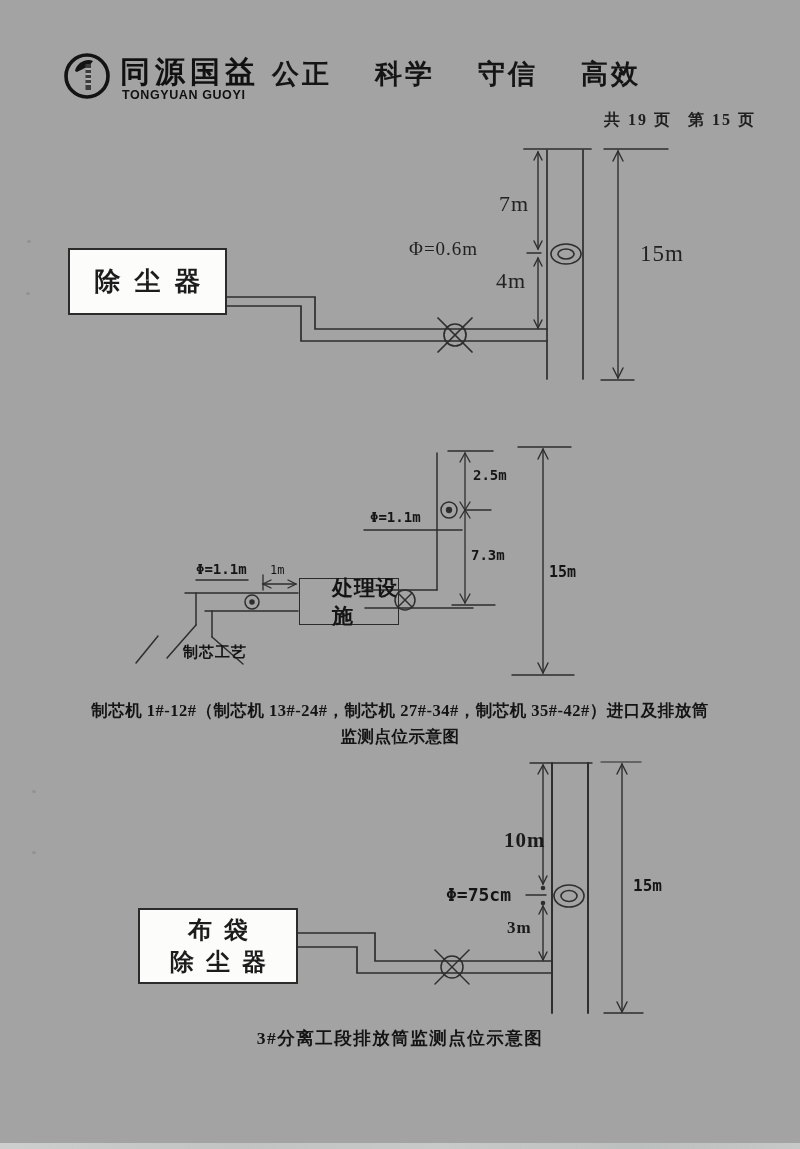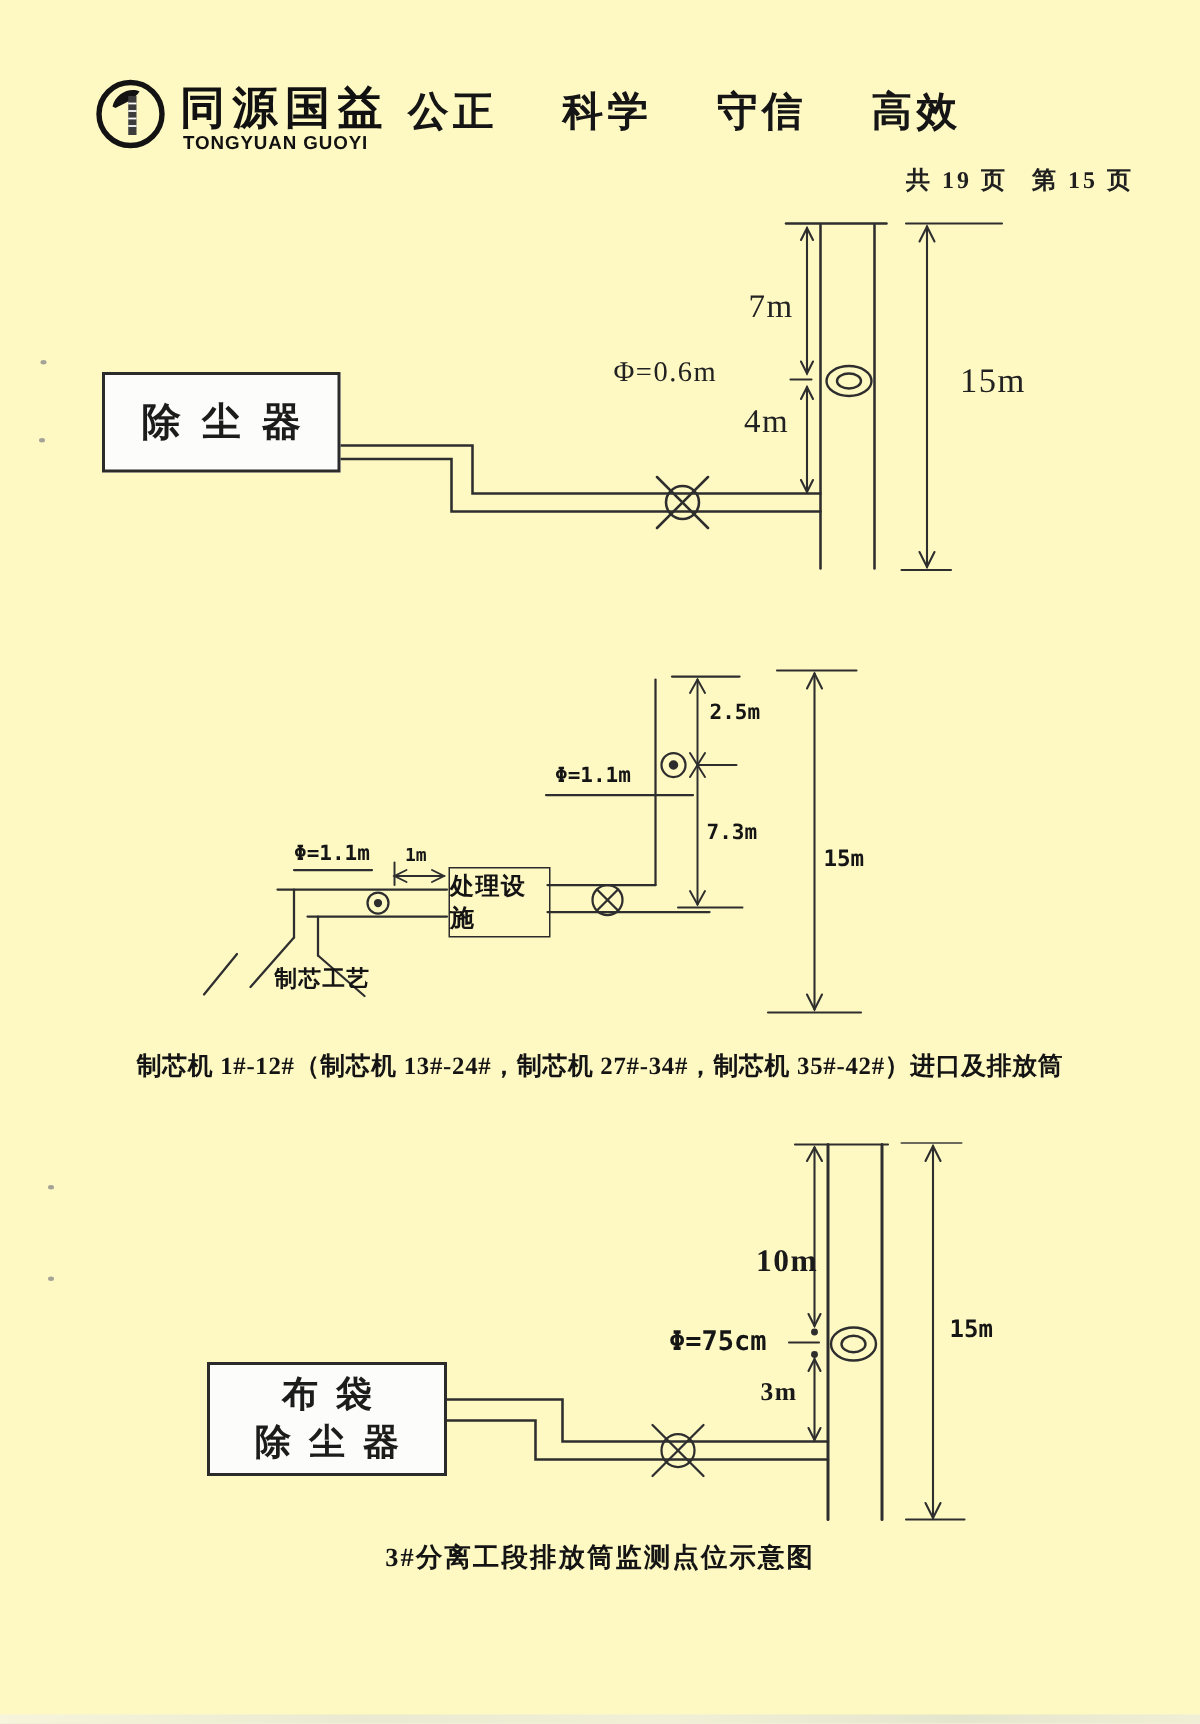--- a/index.html
+++ b/index.html
@@ -1,38 +1,38 @@
 <!DOCTYPE html>
 <html><head>
 <meta charset="utf-8">
 <style>
   html,body{margin:0;padding:0;background:#e9e9e7;}
-  #page{position:relative;width:800px;height:1149px;margin:0 auto;background:#fef9c3;overflow:hidden;
+  #page{position:relative;width:800px;height:1149px;margin:0 auto;background:#a3a3a3;overflow:hidden;
         font-family:"Liberation Serif","DejaVu Serif",serif;color:#1f1f1f;}
   .abs{position:absolute;}
   svg{position:absolute;left:0;overflow:visible;}
   
   .cn-logo{font-weight:bold;font-size:30px;letter-spacing:5px;color:#111;}
   .en-logo{font-weight:bold;font-size:12.5px;letter-spacing:.6px;color:#111;font-family:"Liberation Sans","DejaVu Sans",sans-serif;}
   .slogan span{font-size:27px;font-weight:bold;color:#151515;margin-right:43px;letter-spacing:3px;}
   .docnum{font-size:17px;font-weight:600;letter-spacing:1px;}
   .pageinfo{font-size:16px;font-weight:600;letter-spacing:2px;}
   .pageinfo span{margin-left:16px;}
   
   .eqbox{border:2px solid #2b2b2b;background:#fcfcfa;display:flex;align-items:center;justify-content:center;flex-direction:column;}
   .eq-label-1{font-size:26px;font-weight:600;letter-spacing:14px;padding-left:14px;color:#1c1c1c;}
   .eq-label-3{font-size:24px;font-weight:600;letter-spacing:12px;padding-left:12px;color:#1c1c1c;line-height:1.35;}
   .treatbox{border:1.8px solid #2b2b2b;display:flex;align-items:center;justify-content:center;
-            font-size:16px;font-weight:700;letter-spacing:1px;color:#141414;}
+            font-size:21px;font-weight:700;letter-spacing:1px;color:#141414;padding-left:32px;}
   
   .dim1{font-size:22px;color:#222;letter-spacing:1px;}
   .dia1{font-size:19px;color:#222;letter-spacing:1px;}
   .tot1{font-size:23px;color:#222;letter-spacing:1px;}
   .dim2{font-family:"DejaVu Sans Mono","Liberation Mono",monospace;font-weight:bold;font-size:14px;color:#151515;}
-  .dim2s{font-family:"DejaVu Sans Mono","Liberation Mono",monospace;font-weight:bold;font-size:12px;color:#151515;}
+  .dim2s{font-family:"DejaVu Sans Mono","Liberation Mono",monospace;font-weight:normal;font-size:12px;color:#151515;}
   .dim3{font-size:20px;font-weight:600;color:#1a1a1a;letter-spacing:1px;}
   .dia3{font-family:"DejaVu Sans Mono","Liberation Mono",monospace;font-weight:bold;font-size:18px;color:#151515;}
   .tot3{font-family:"DejaVu Sans Mono","Liberation Mono",monospace;font-weight:bold;font-size:16px;color:#151515;}
   .hoodlbl{font-size:15px;font-weight:700;letter-spacing:1px;color:#141414;}
   
   .caption{width:800px;text-align:center;font-size:17.5px;font-weight:700;letter-spacing:1.5px;color:#141414;}
   .caption2{width:800px;text-align:center;font-size:16.5px;font-weight:700;letter-spacing:.5px;color:#141414;}
   .speck{position:absolute;width:4px;height:3px;border-radius:50%;background:#8d8d8b;opacity:.8;}
   .scan-edge{position:absolute;left:0;bottom:0;width:800px;height:6px;opacity:.55;
              background:linear-gradient(to right,#f0f2f1 0%,#d8dedc 30%,#e6e9e8 55%,#cfd6d4 80%,#e4e7e6 100%);}
@@ -192,20 +192,21 @@
 
   <div class="abs dim2" style="left:196px;top:561px;">Φ=1.1m</div>
   <div class="abs dim2s" style="left:270px;top:563px;">1m</div>
   <div class="abs hoodlbl" style="left:183px;top:643px;">制芯工艺</div>
   <div class="abs dim2" style="left:370px;top:509px;">Φ=1.1m</div>
   <div class="abs dim2" style="left:473px;top:467px;">2.5m</div>
   <div class="abs dim2" style="left:471px;top:547px;">7.3m</div>
   <div class="abs dim2" style="left:549px;top:563px;font-size:15px;">15m</div>
 
   <div class="abs caption2" style="top:700px;">制芯机 1#-12#（制芯机 13#-24#，制芯机 27#-34#，制芯机 35#-42#）进口及排放筒</div>
+  <div class="abs caption2" style="top:726px;">监测点位示意图</div>
 
   <svg class="abs" style="top:755px;" width="800" height="270" viewBox="0 0 800 270" stroke="#2e2e2e" stroke-width="1.7" fill="none" stroke-linecap="round">
 
     <path d="M298,178 H375 V206 H552"></path>
     <path d="M298,192 H357 V218 H552"></path>
 
     <g stroke-width="1.5">
       <circle cx="452" cy="212" r="11"></circle>
       <line x1="435" y1="195" x2="469" y2="229"></line>
       <line x1="435" y1="229" x2="469" y2="195"></line>

